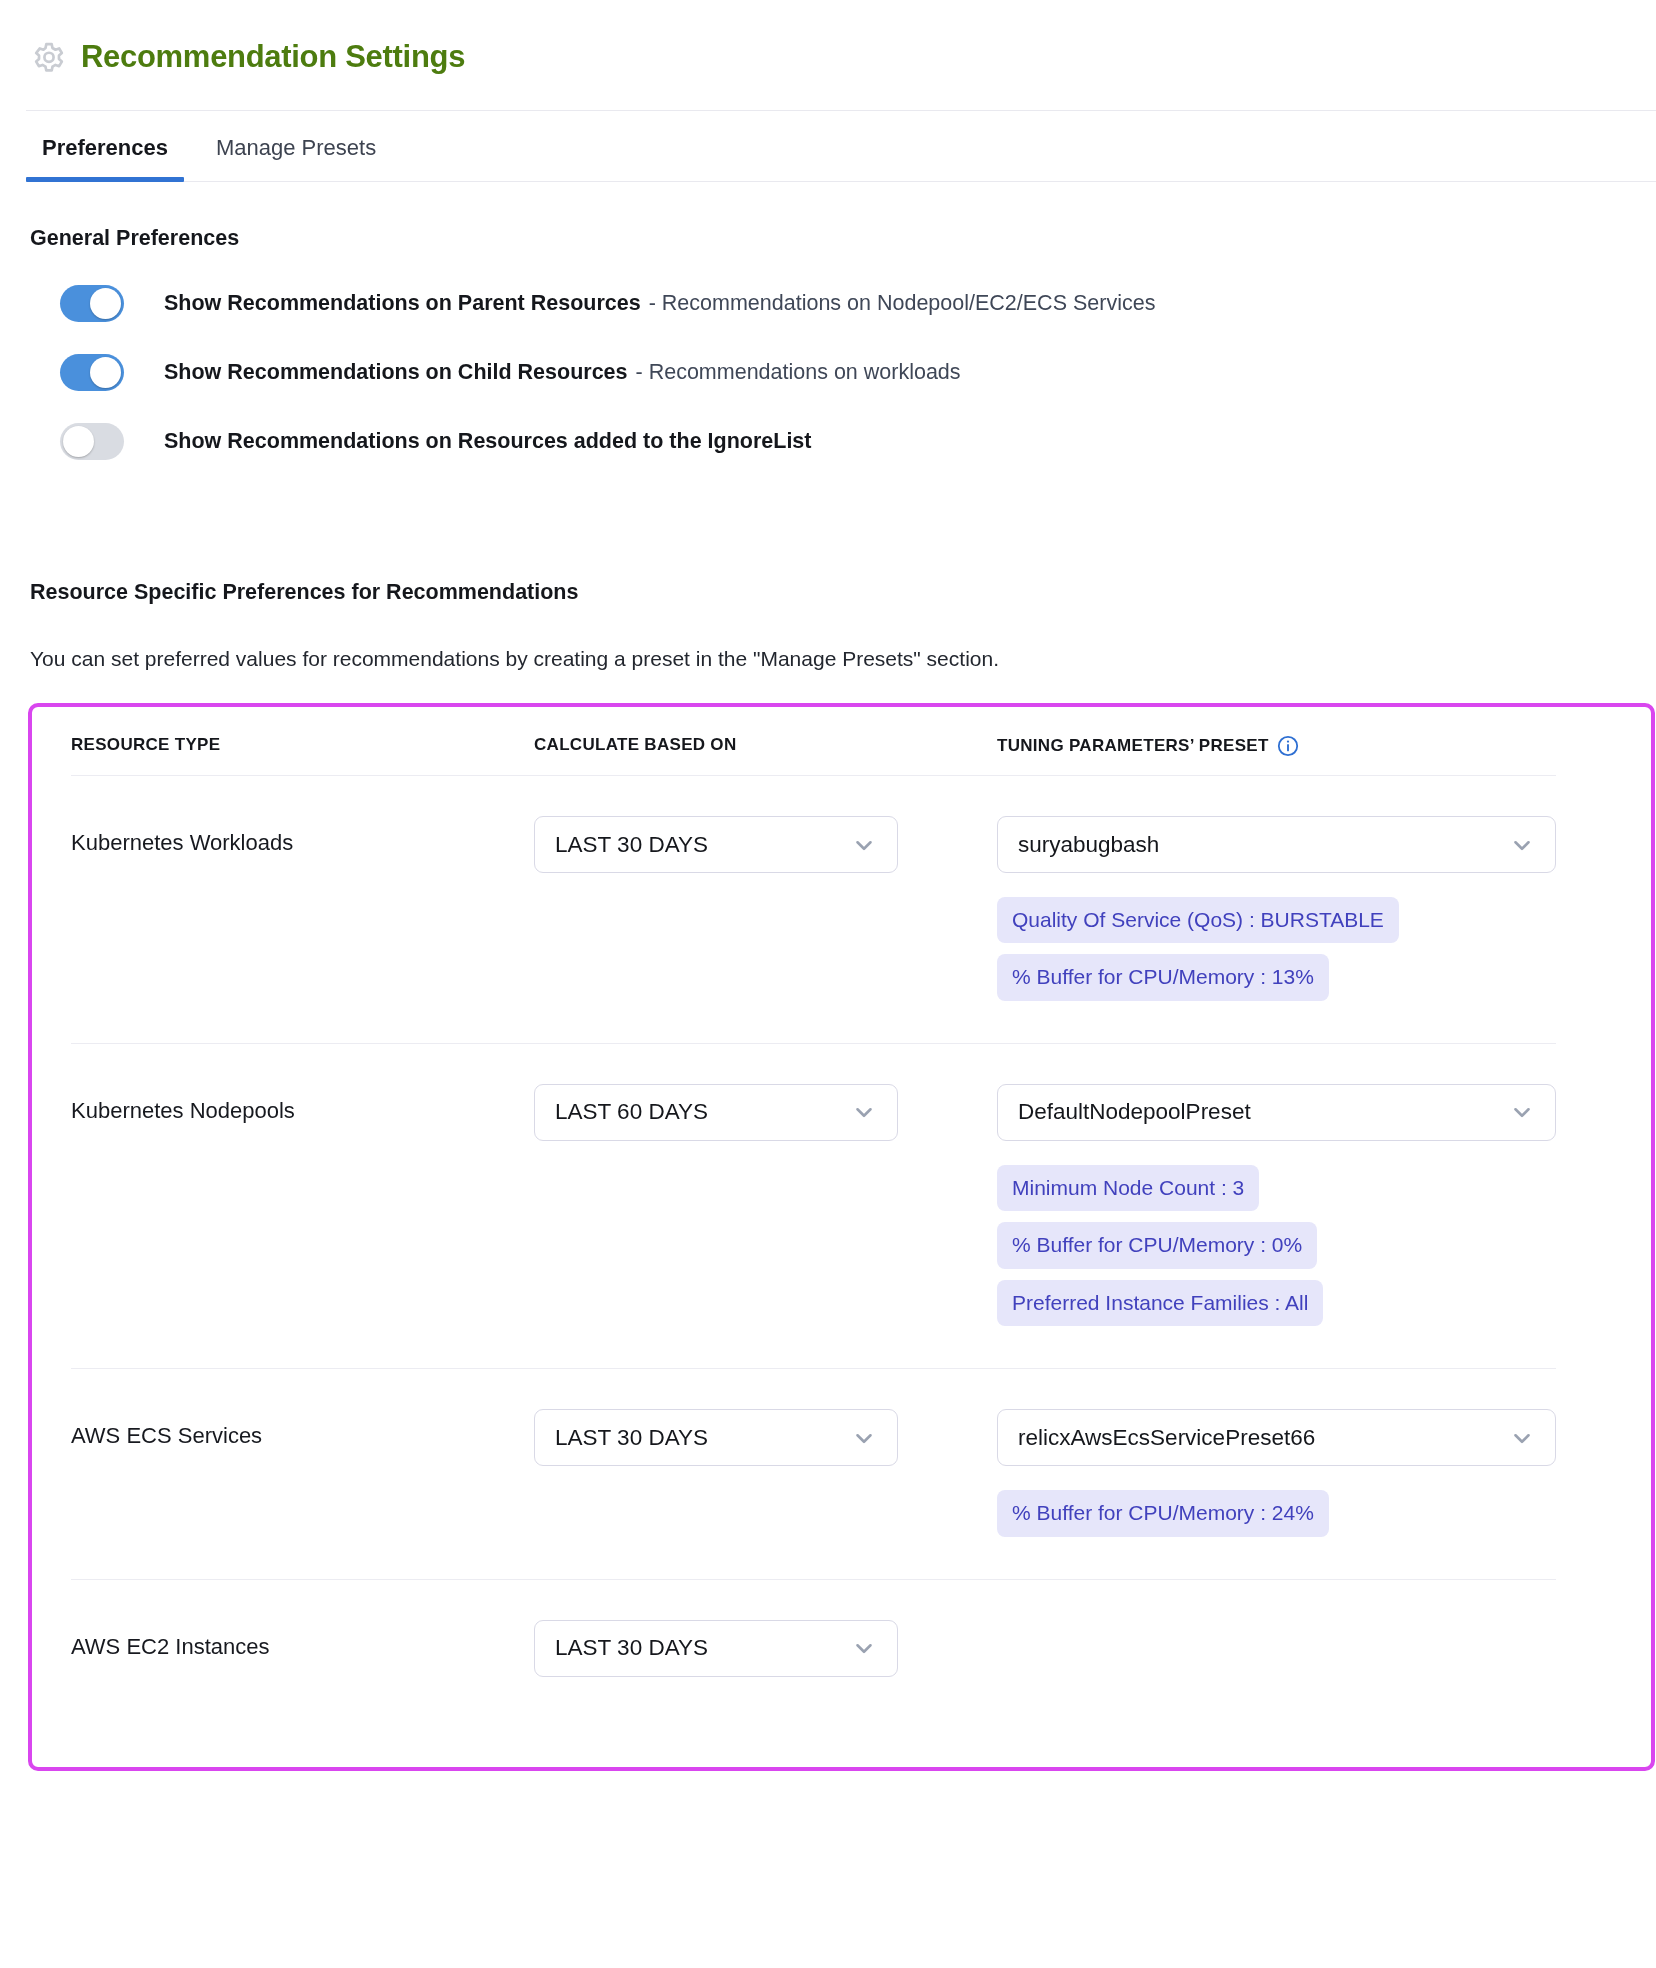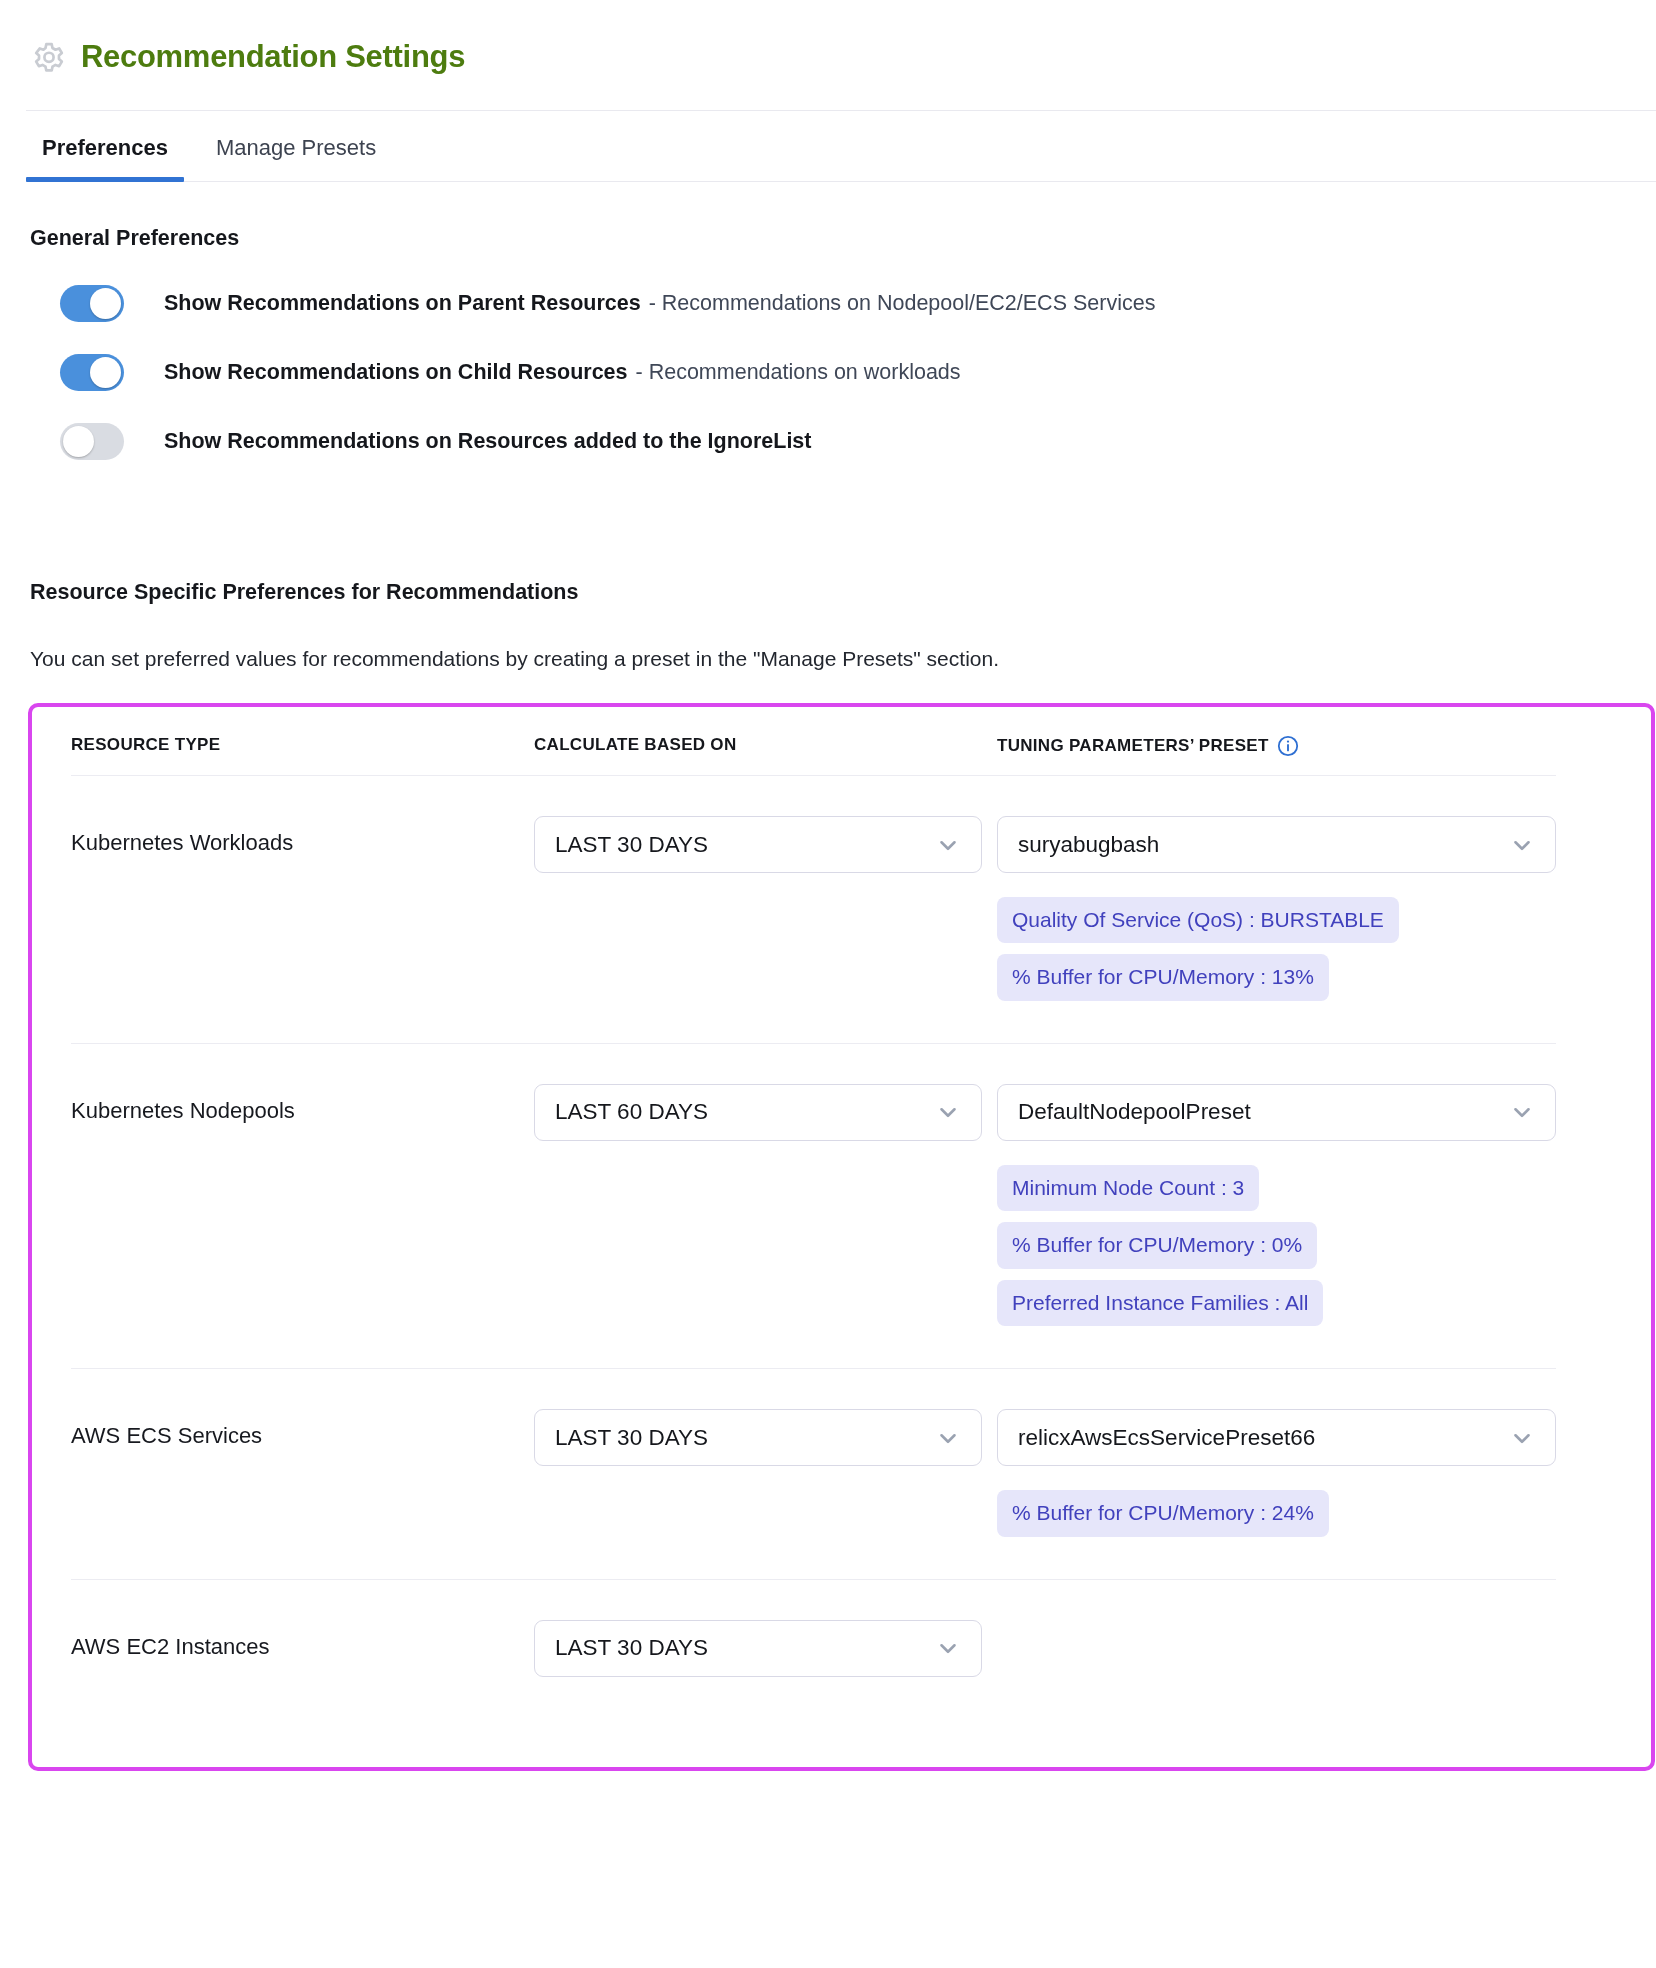--- a/index.html
+++ b/index.html
@@ -84,21 +84,21 @@
 
   .body-row { border-top: 1px solid #ececf2; padding: 40px 0 42px 0; }
   .rt-label { font-size: 22px; color: #17191f; margin-top: 14px; }
 
   .select {
     height: 57px; border: 1.5px solid #d9d9e6; border-radius: 9px;
     background: #ffffff; display: flex; align-items: center;
     justify-content: space-between; padding: 0 20px 0 20px;
     font-size: 22.5px; color: #15171c; cursor: pointer;
   }
-  .select-calc { width: 448px; }
+  .select-calc { width: 364px; }
   .select-preset { width: 100%; }
   .chev { width: 26px; height: 26px; color: #9aa2b1; flex: 0 0 auto; margin-left: 12px; }
 
   .chips { margin-top: 24px; display: flex; flex-direction: column; align-items: flex-start; gap: 11px; }
   .chip {
     background: #e6e6fa; color: #4141bd;
     font-size: 21px; font-weight: 500; line-height: 1.45;
     padding: 8px 15px; border-radius: 8px; max-width: 100%;
   }
 

